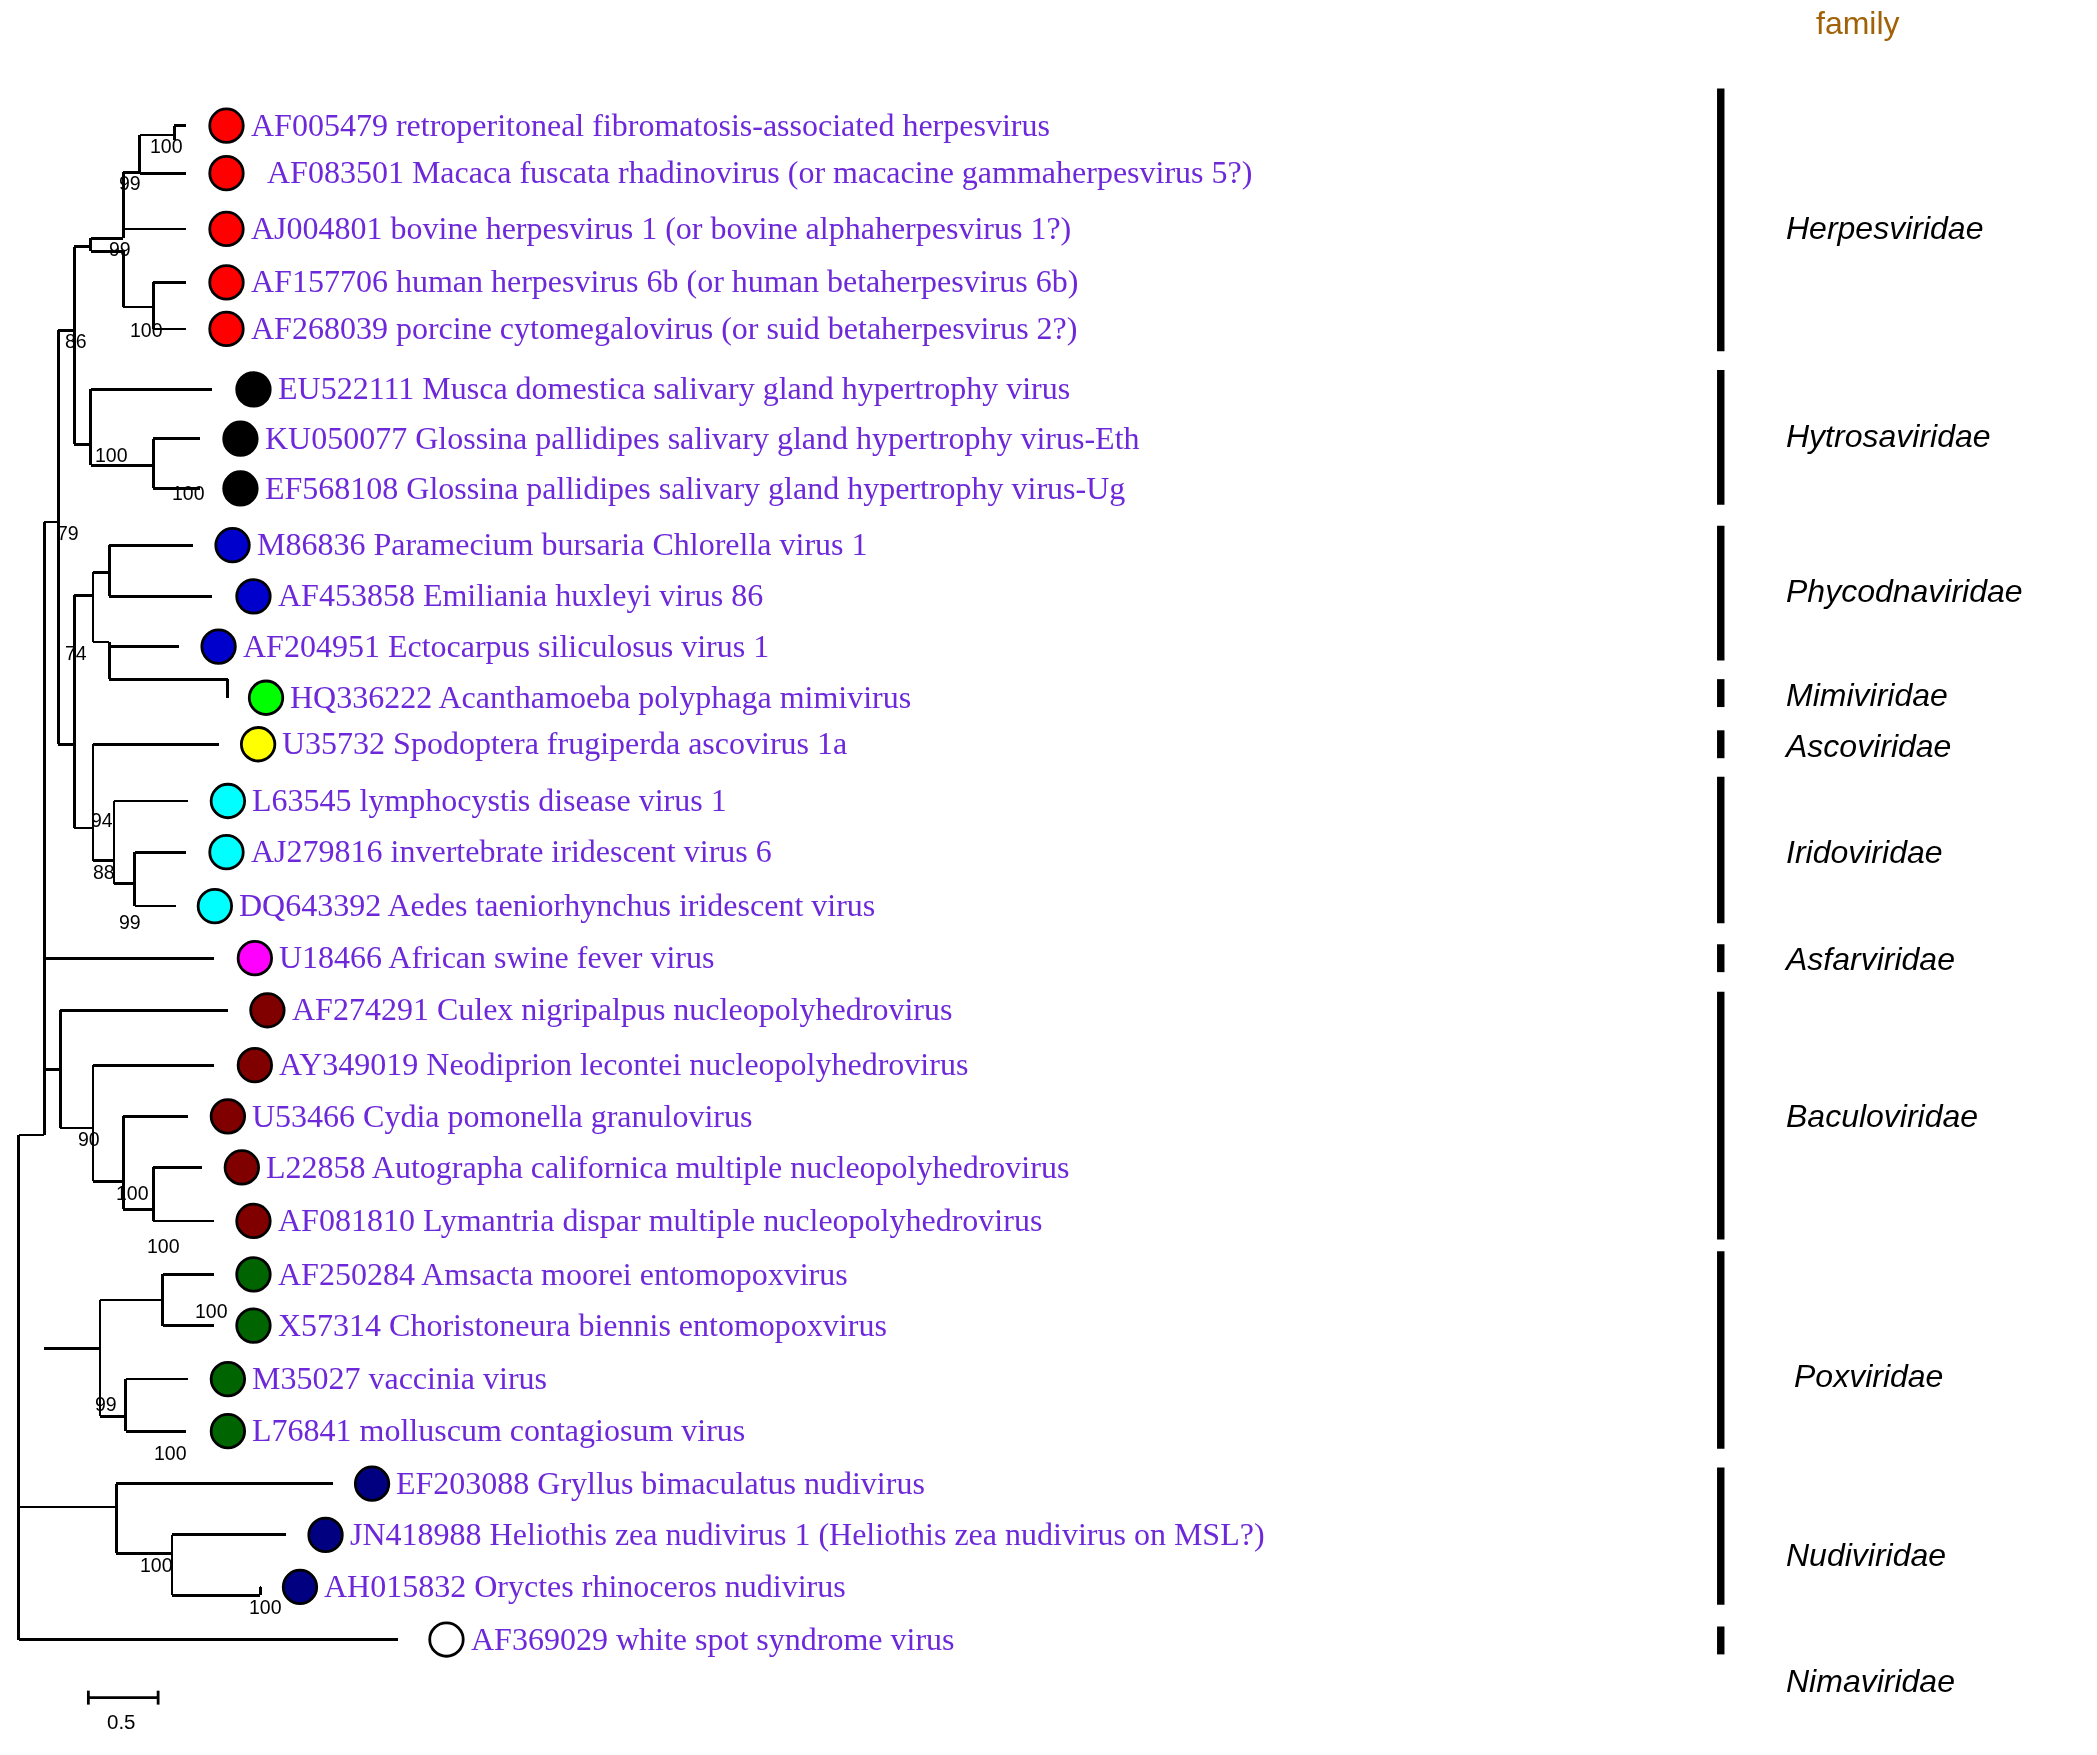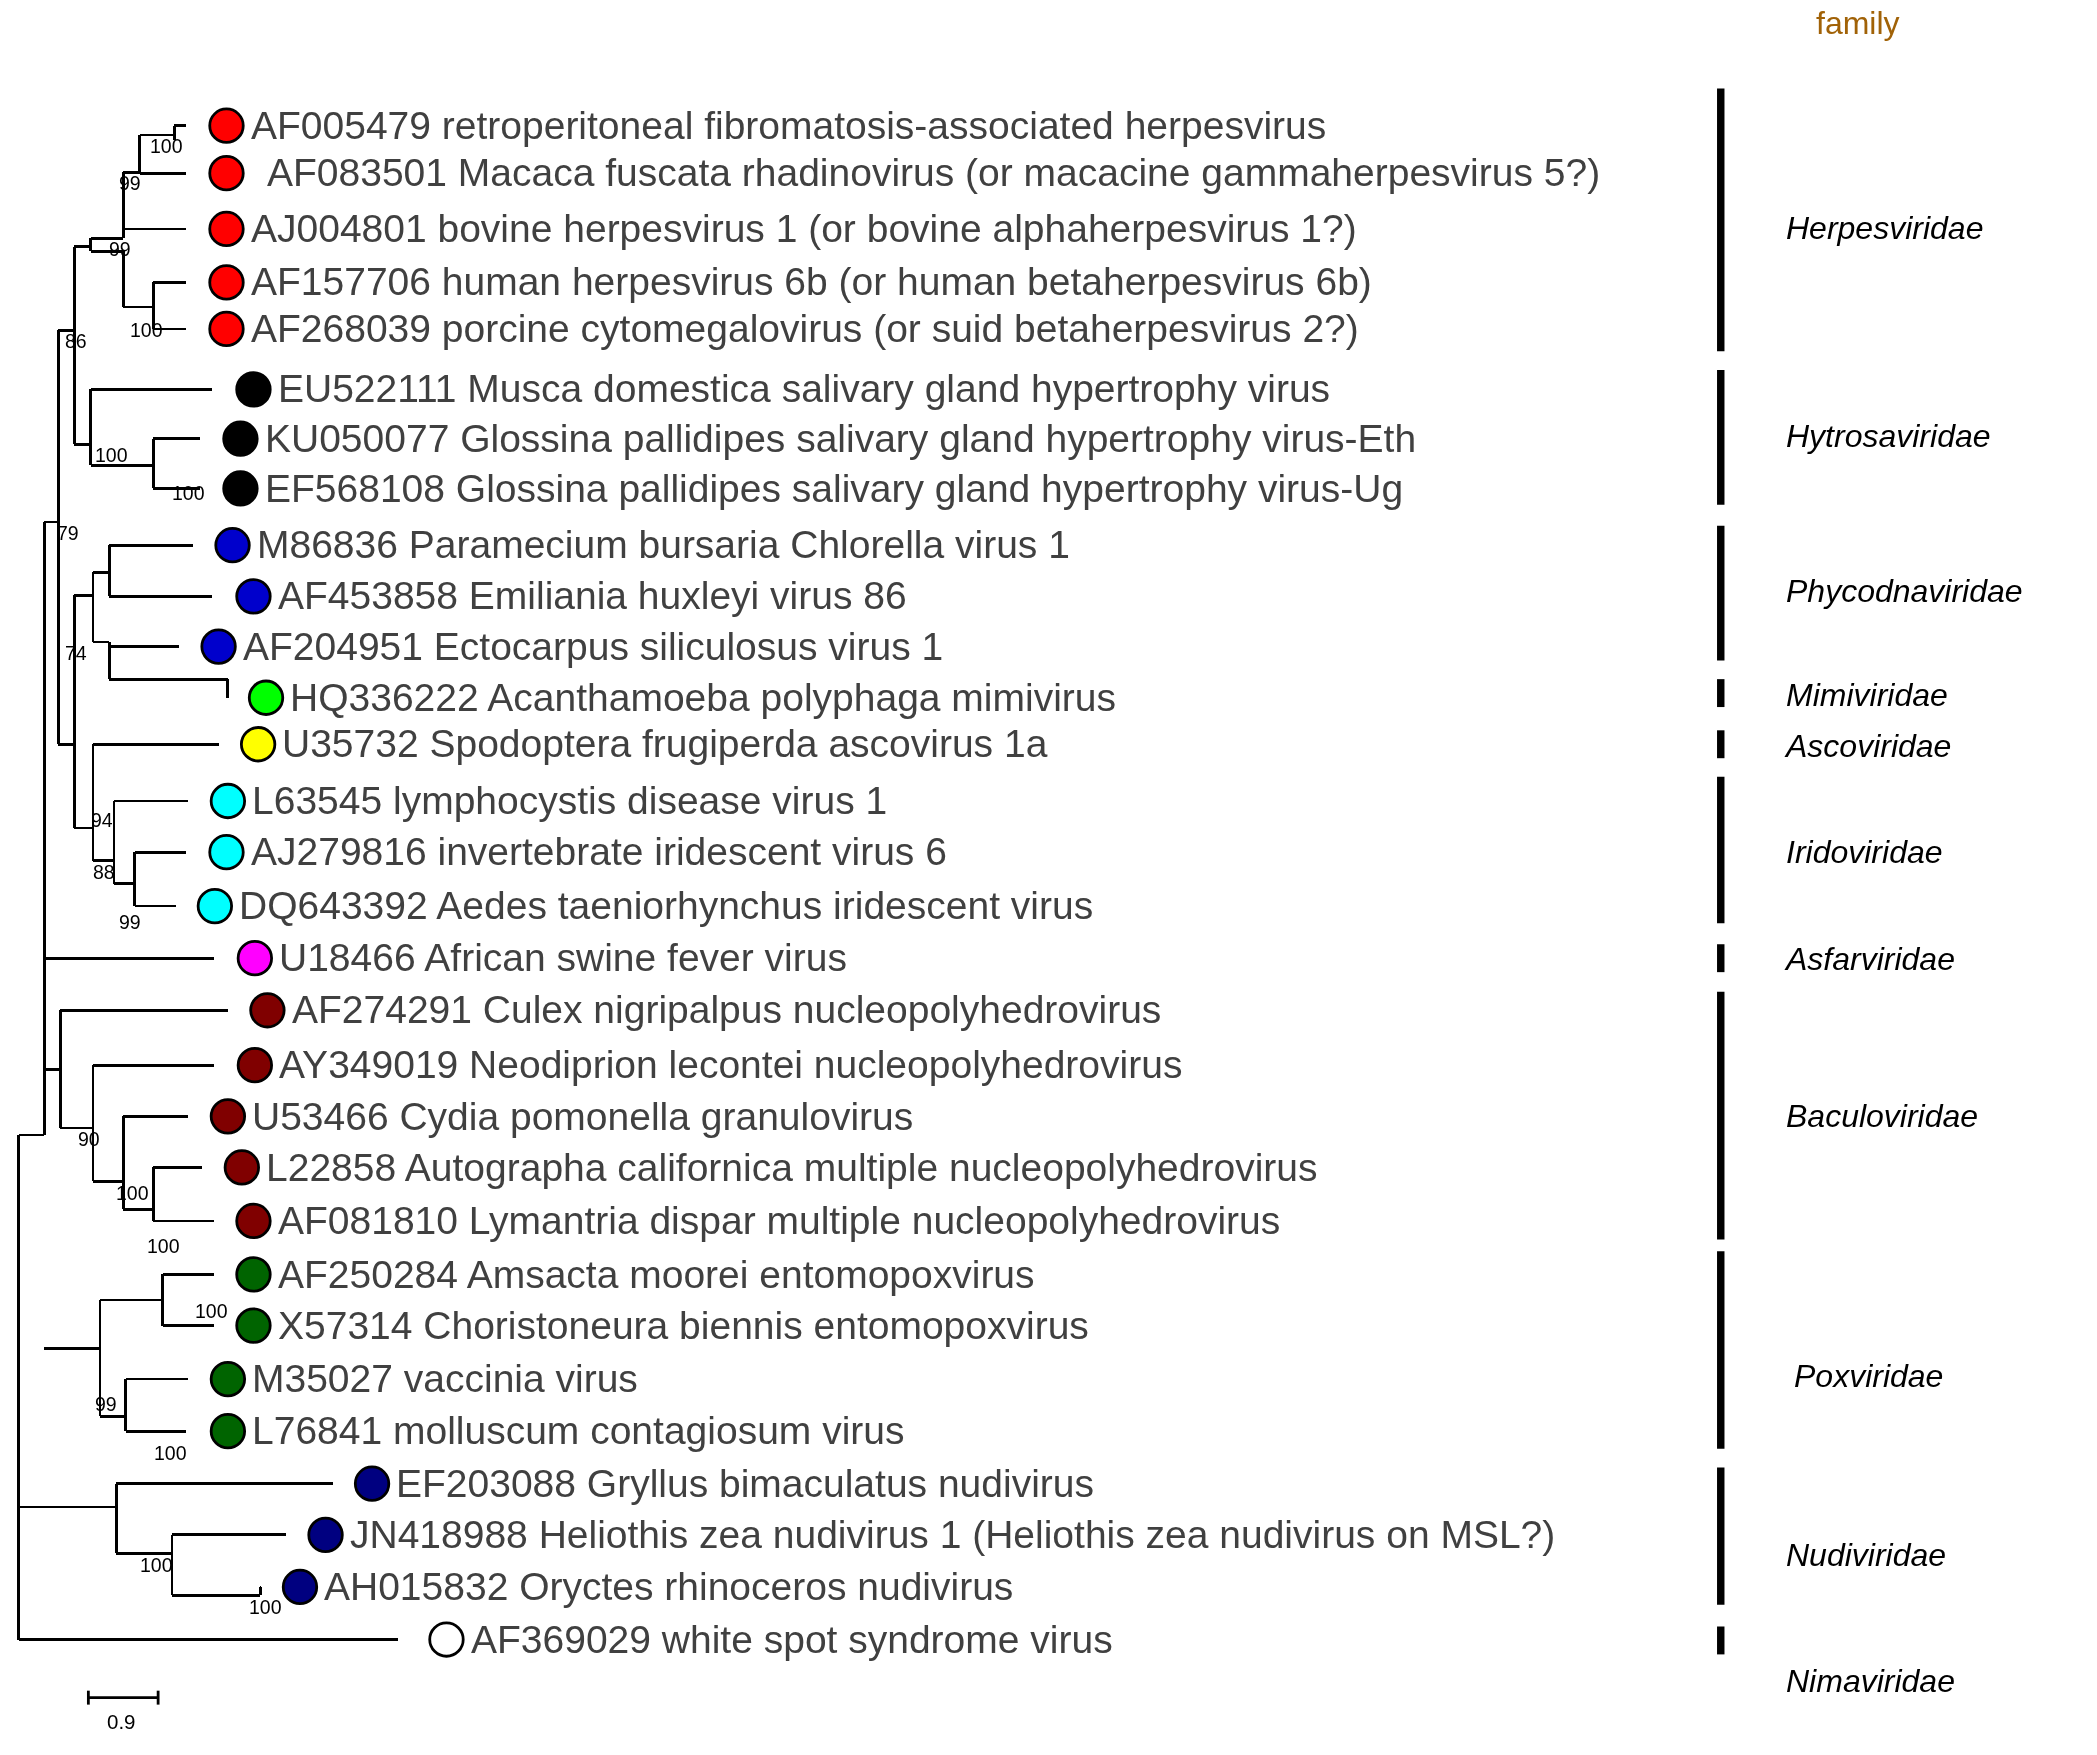--- a/index.html
+++ b/index.html
@@ -20,24 +20,25 @@
   }
   #tree-svg {
     position: absolute;
     left: 0;
     top: 0;
     width: 2097px;
     height: 1755px;
   }
   .taxon-label {
     position: absolute;
-    font-size: 39px;
+    font-size: 32px;
     line-height: 29px;
     white-space: nowrap;
-    color: #404040;
+    color: #6d28d9;
+    font-family: Liberation Serif, serif;
   }
   .family-label {
     position: absolute;
     font-size: 32px;
     font-style: italic;
     white-space: nowrap;
     color: #000;
   }
   .header-label {
     position: absolute;
@@ -262,15 +263,15 @@
       <div class="family-label" style="left: 1786px; top: 677px;">Mimiviridae</div>
       <div class="family-label" style="left: 1786px; top: 728px;">Ascoviridae</div>
       <div class="family-label" style="left: 1786px; top: 834px;">Iridoviridae</div>
       <div class="family-label" style="left: 1786px; top: 941px;">Asfarviridae</div>
       <div class="family-label" style="left: 1786px; top: 1098px;">Baculoviridae</div>
       <div class="family-label" style="left: 1786px; top: 1358px; margin-left: 8px;">Poxviridae</div>
       <div class="family-label" style="left: 1786px; top: 1537px;">Nudiviridae</div>
       <div class="family-label" style="left: 1786px; top: 1623px; margin-top: 40px;">Nimaviridae</div>
     </div>
 
-  <div class="scale-label" style="left:107px; top:1710px;">0.9</div>
+  <div class="scale-label" style="left:107px; top:1710px;">0.5</div>
 </div>
 
 
 </body></html>

